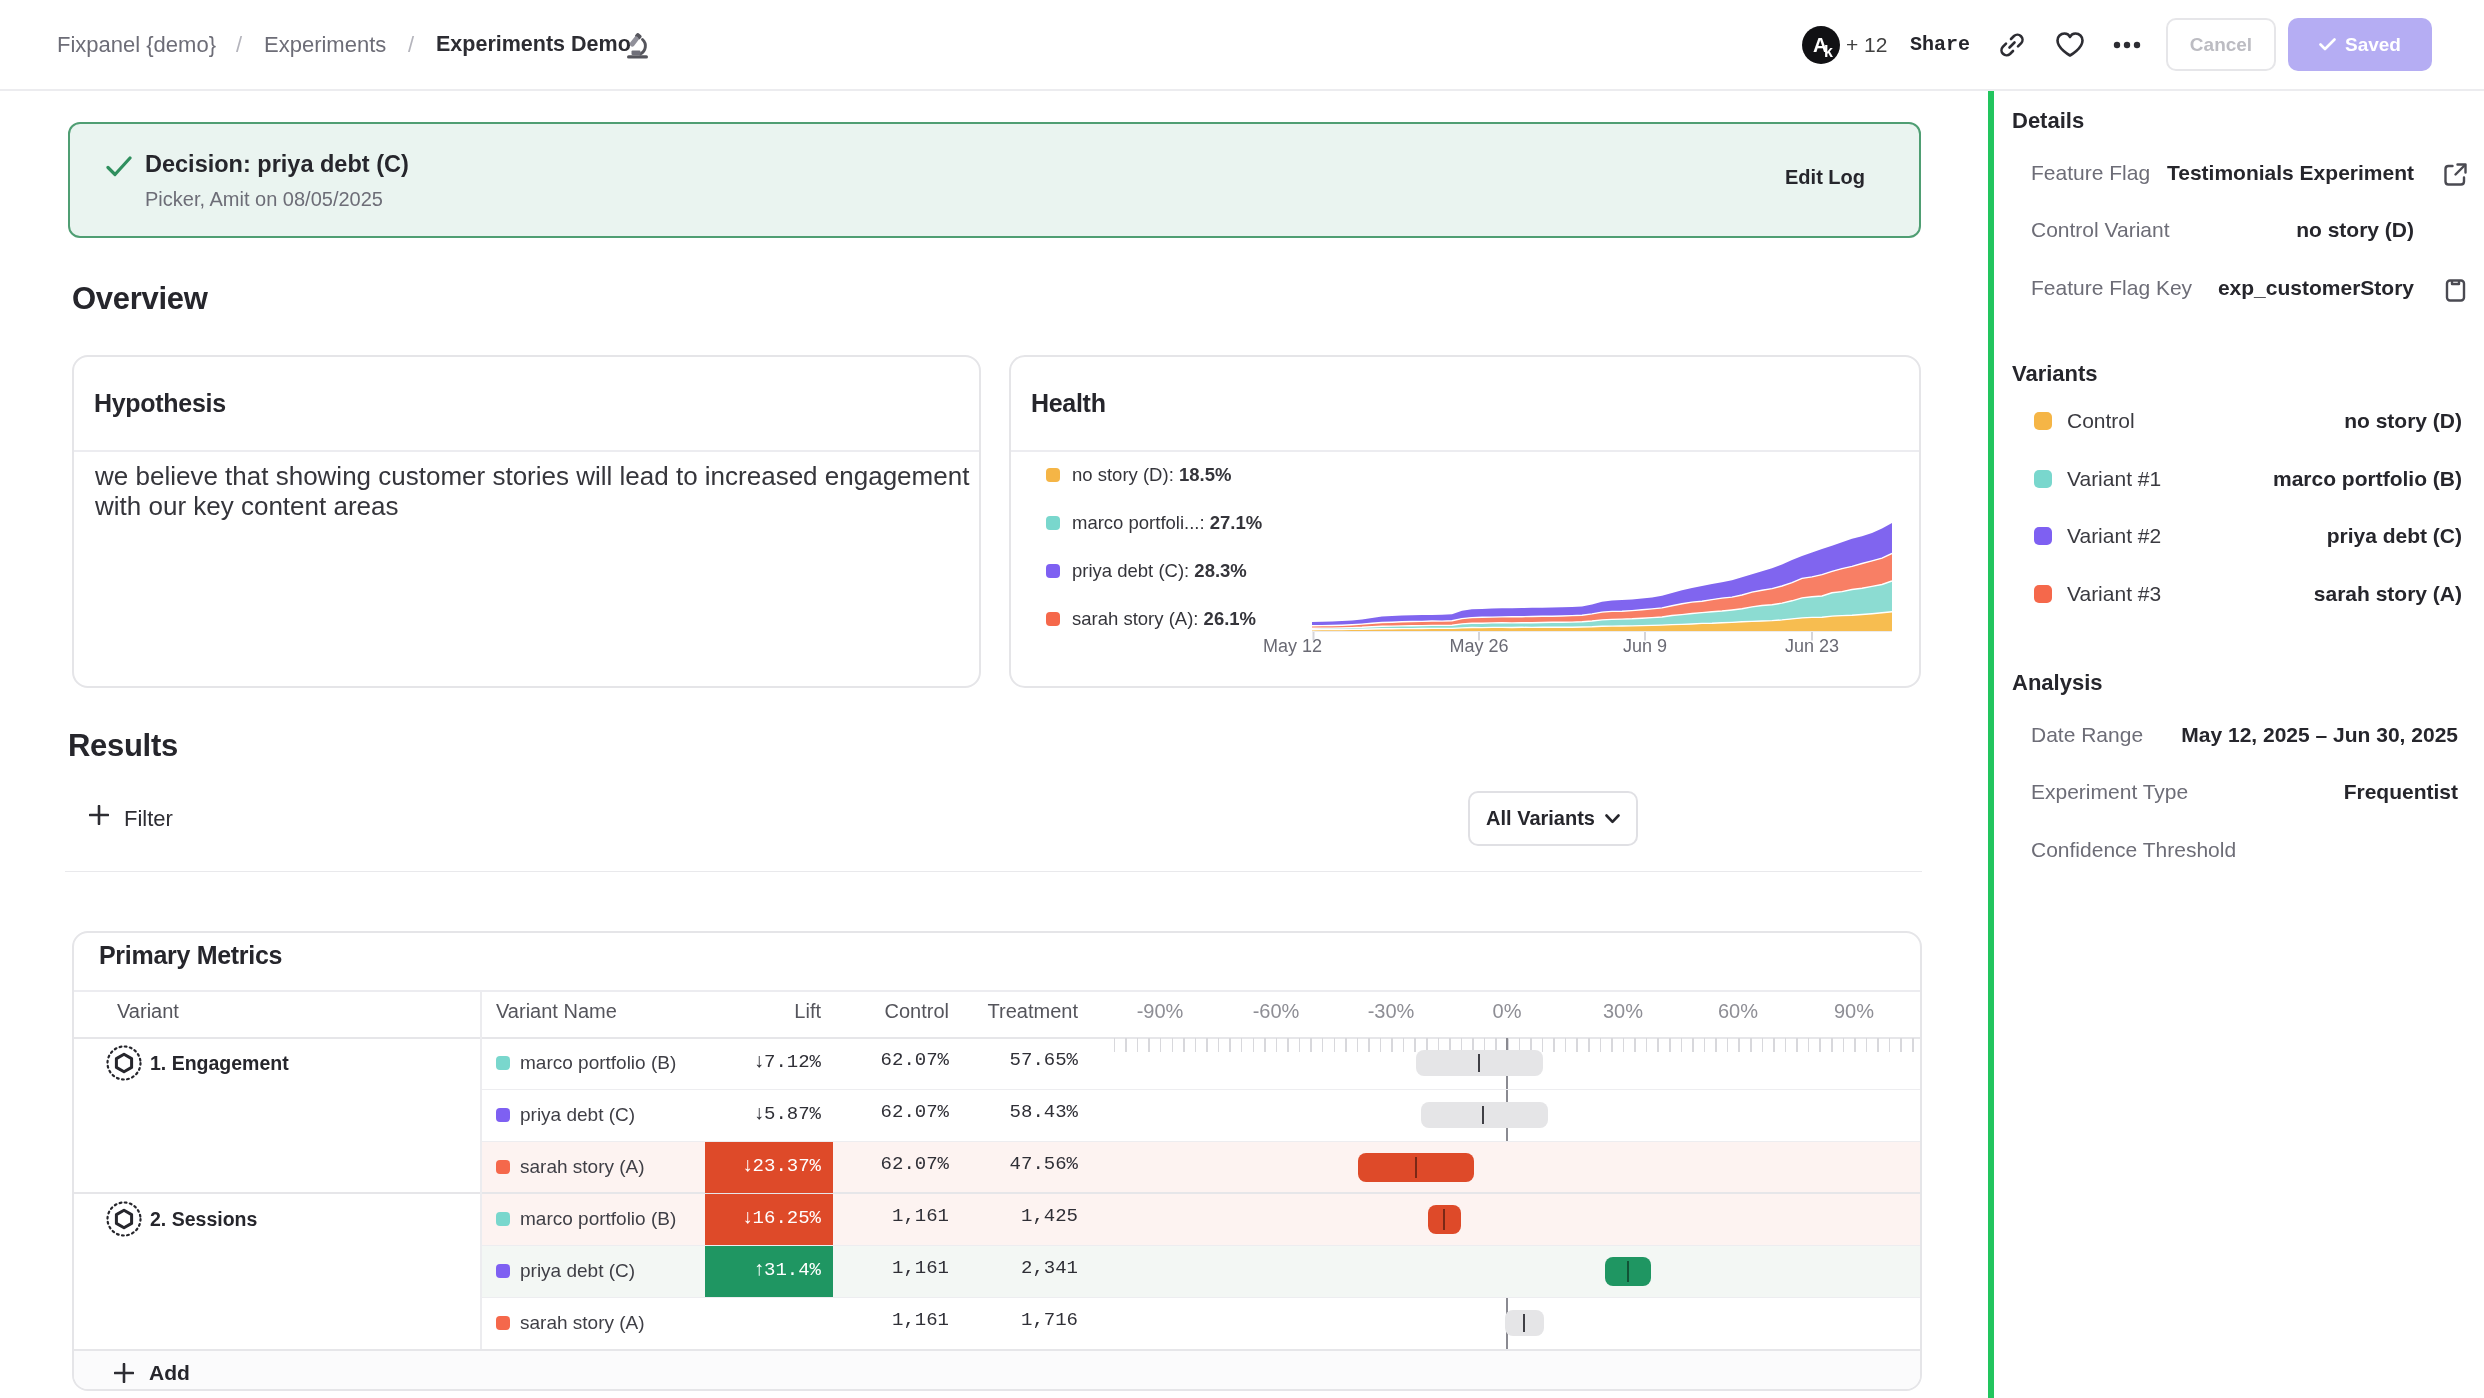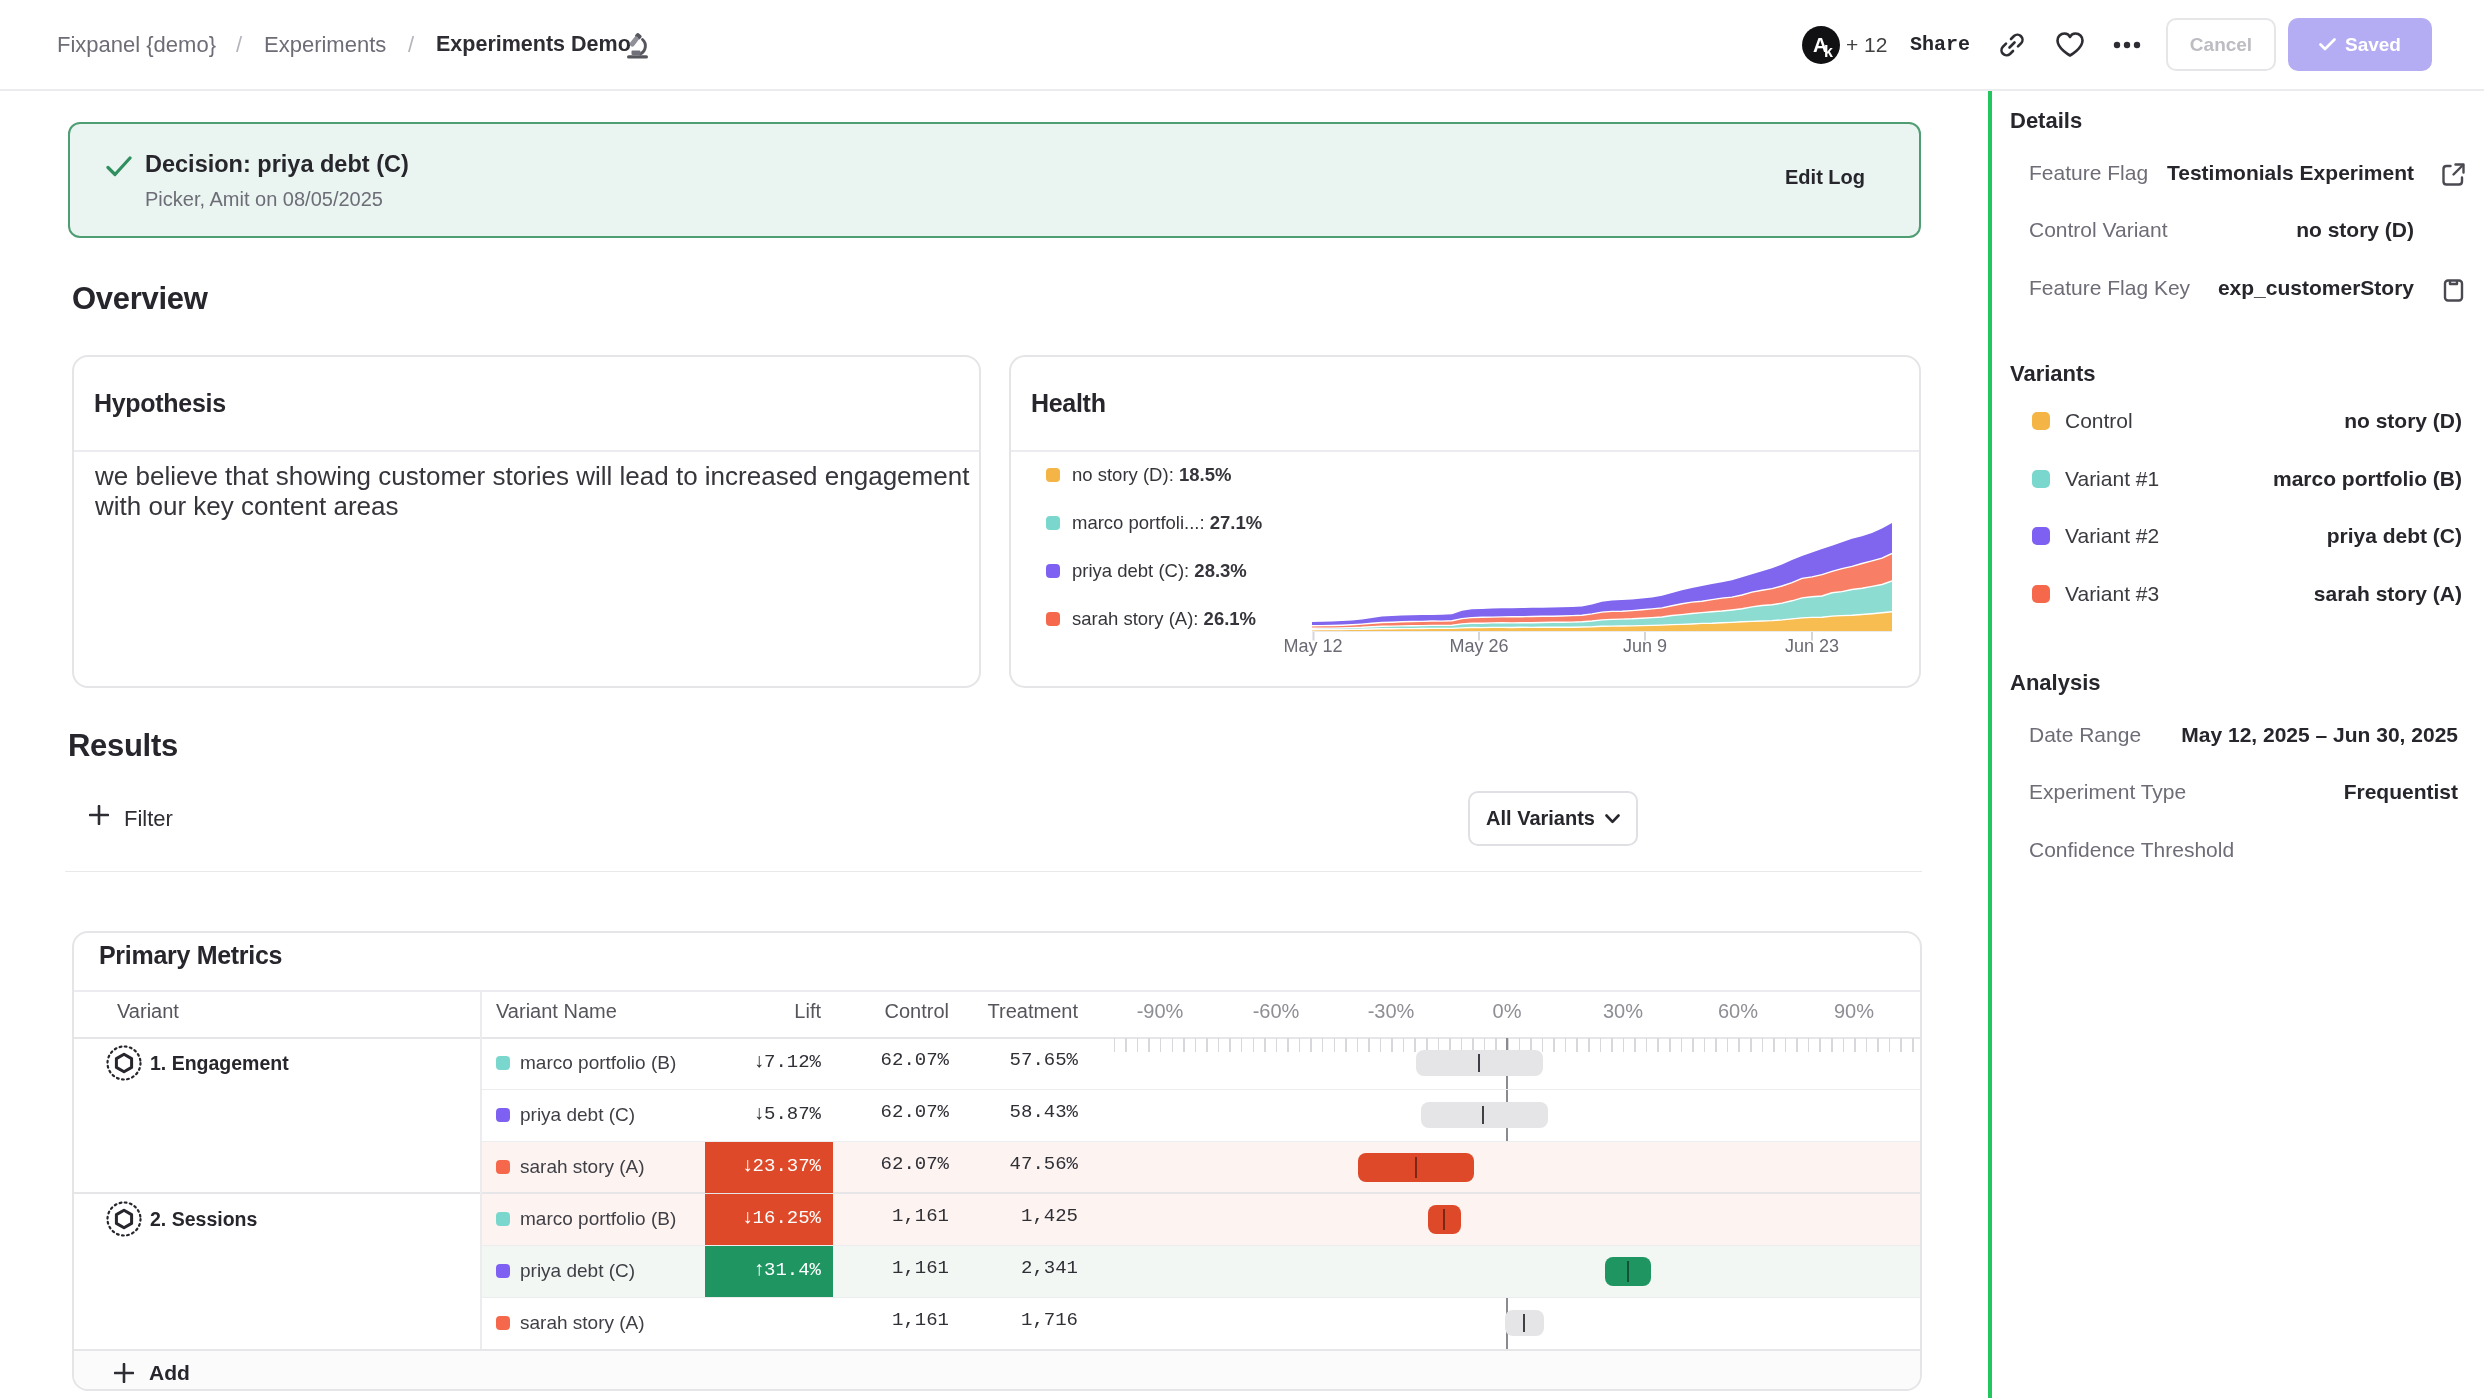--- a/index.html
+++ b/index.html
@@ -50,21 +50,21 @@
 .num .ar { font-family:"Liberation Sans", sans-serif; font-size:20px; }
 .liftcell { position:absolute; left:631px; width:128px; color:#fff; }
 .cibar { position:absolute; border-radius:8px; }
 .cibar .tick { position:absolute; top:4px; bottom:4px; width:2px; }
 .mlabel { position:absolute; display:flex; align-items:center; font-size:19.5px; font-weight:700; color:#26262c; }
 .hexico { margin-right:7px; }
 .colhead { position:absolute; font-size:20px; color:#55555c; }
 .axlab { position:absolute; font-size:20px; color:#8e8e95; text-align:center; width:80px; }
 
 
-#sidebar { left:1988px; top:91px; width:496px; height:1307px; border-left:4px solid #22c55e; background:#fff; }
+#sidebar { left:1988px; top:91px; width:496px; height:1307px; border-left:6px solid #22c55e; background:#fff; }
 .shead { position:absolute; left:18px; font-size:22px; font-weight:700; color:#26262c; }
 .srow { position:absolute; left:37px; right:70px; height:30px; }
 .srow .lab { position:absolute; left:0; top:0; font-size:21px; color:#6d6d77; }
 .srow .val { position:absolute; right:0; top:0; font-size:21px; font-weight:700; color:#26262c; }
 .srow.noicon { right:26px; }
 .sico { position:absolute; top:-2px; }
 .vrow { position:absolute; left:40px; right:22px; height:30px; display:flex; align-items:center; }
 .vrow .sq { width:18px; height:18px; border-radius:5px; margin-right:15px; }
 .vrow .nm { font-size:21px; color:#3a3a40; }
 .vrow .vv { margin-left:auto; font-size:21px; font-weight:700; color:#26262c; }
@@ -161,21 +161,21 @@
 <polyline points="0.0,122.7 10.0,122.6 20.0,122.6 30.0,122.5 40.0,122.4 50.0,122.3 60.0,122.0 70.0,121.8 80.0,121.7 90.0,121.6 100.0,121.6 110.0,121.5 120.0,121.4 130.0,121.4 140.0,121.4 150.0,120.9 160.0,120.5 170.0,120.6 180.0,120.4 190.0,120.4 200.0,120.5 210.0,120.3 220.0,120.4 230.0,120.3 240.0,120.3 250.0,120.2 260.0,120.2 270.0,120.0 280.0,119.8 290.0,119.2 300.0,119.1 310.0,119.0 320.0,118.9 330.0,118.6 340.0,118.4 350.0,118.1 360.0,117.6 370.0,117.4 380.0,117.0 390.0,116.4 400.0,116.3 410.0,115.8 420.0,115.4 430.0,114.8 440.0,114.4 450.0,114.0 460.0,113.6 470.0,112.9 480.0,111.9 490.0,110.9 500.0,110.4 510.0,110.2 520.0,109.1 530.0,108.6 540.0,108.2 550.0,107.5 560.0,106.7 570.0,105.8 580.0,104.7" fill="none" stroke="#fff" stroke-width="1.4"></polyline>
 <polyline points="0.0,121.2 10.0,121.1 20.0,121.1 30.0,120.9 40.0,120.6 50.0,120.3 60.0,119.7 70.0,119.3 80.0,119.1 90.0,118.9 100.0,118.7 110.0,118.6 120.0,118.4 130.0,118.4 140.0,118.3 150.0,116.9 160.0,116.2 170.0,116.2 180.0,115.9 190.0,115.8 200.0,115.9 210.0,115.7 220.0,115.7 230.0,115.5 240.0,115.3 250.0,115.2 260.0,115.1 270.0,114.8 280.0,114.0 290.0,112.9 300.0,112.4 310.0,112.1 320.0,111.8 330.0,111.2 340.0,110.6 350.0,110.0 360.0,108.5 370.0,107.6 380.0,106.5 390.0,105.6 400.0,104.7 410.0,104.0 420.0,103.0 430.0,101.8 440.0,99.9 450.0,98.5 460.0,97.8 470.0,96.1 480.0,93.8 490.0,90.9 500.0,89.7 510.0,89.0 520.0,85.8 530.0,84.6 540.0,82.5 550.0,81.3 560.0,79.4 570.0,77.5 580.0,73.9" fill="none" stroke="#fff" stroke-width="1.4"></polyline>
 <polyline points="0.0,118.7 10.0,118.6 20.0,118.5 30.0,118.2 40.0,117.7 50.0,117.1 60.0,116.3 70.0,115.5 80.0,115.2 90.0,114.7 100.0,114.5 110.0,114.4 120.0,114.0 130.0,114.1 140.0,113.8 150.0,111.6 160.0,110.6 170.0,110.3 180.0,110.1 190.0,109.9 200.0,109.7 210.0,109.7 220.0,109.5 230.0,109.3 240.0,109.3 250.0,109.0 260.0,108.6 270.0,108.2 280.0,106.9 290.0,105.1 300.0,104.4 310.0,104.2 320.0,103.6 330.0,102.8 340.0,101.9 350.0,100.9 360.0,98.8 370.0,96.8 380.0,95.1 390.0,94.2 400.0,92.6 410.0,91.1 420.0,90.1 430.0,88.0 440.0,85.1 450.0,83.3 460.0,81.6 470.0,79.0 480.0,75.7 490.0,71.4 500.0,69.9 510.0,67.6 520.0,64.4 530.0,61.6 540.0,59.4 550.0,56.5 560.0,53.9 570.0,51.1 580.0,46.5" fill="none" stroke="#fff" stroke-width="1.4"></polyline>
 <line x1="0" y1="124.5" x2="580" y2="124.5" stroke="#ebebee" stroke-width="1"></line>
 <line x1="1.5" y1="125" x2="1.5" y2="133.5" stroke="#d5d5da" stroke-width="2"></line>
 <line x1="167" y1="125" x2="167" y2="133.5" stroke="#d5d5da" stroke-width="2"></line>
 <line x1="333" y1="125" x2="333" y2="133.5" stroke="#d5d5da" stroke-width="2"></line>
 <line x1="500" y1="125" x2="500" y2="133.5" stroke="#d5d5da" stroke-width="2"></line>
 </svg>
       </div>
-    <div class="abs" style="left:252px; top:279px; width:100px; text-align:center; font-size:18px; color:#6a6a74;">May 12</div>
+    <div class="abs" style="left:252px; top:279px; width:100px; text-align:left; font-size:18px; color:#6a6a74;">May 12</div>
     <div class="abs" style="left:418px; top:279px; width:100px; text-align:center; font-size:18px; color:#6a6a74;">May 26</div>
     <div class="abs" style="left:584px; top:279px; width:100px; text-align:center; font-size:18px; color:#6a6a74;">Jun 9</div>
     <div class="abs" style="left:751px; top:279px; width:100px; text-align:center; font-size:18px; color:#6a6a74;">Jun 23</div>
   </div>
 
   <div class="abs h2" style="left:68px; top:728px;">Results</div>
   <svg class="abs" id="filterplus" width="20" height="20" viewBox="0 0 20 20" fill="none">
       <path d="M10 1 V19 M1 10 H19" stroke="#2d2d33" stroke-width="2.6" stroke-linecap="round"></path>
     </svg>
   <div class="abs" id="filterlbl">Filter</div>

